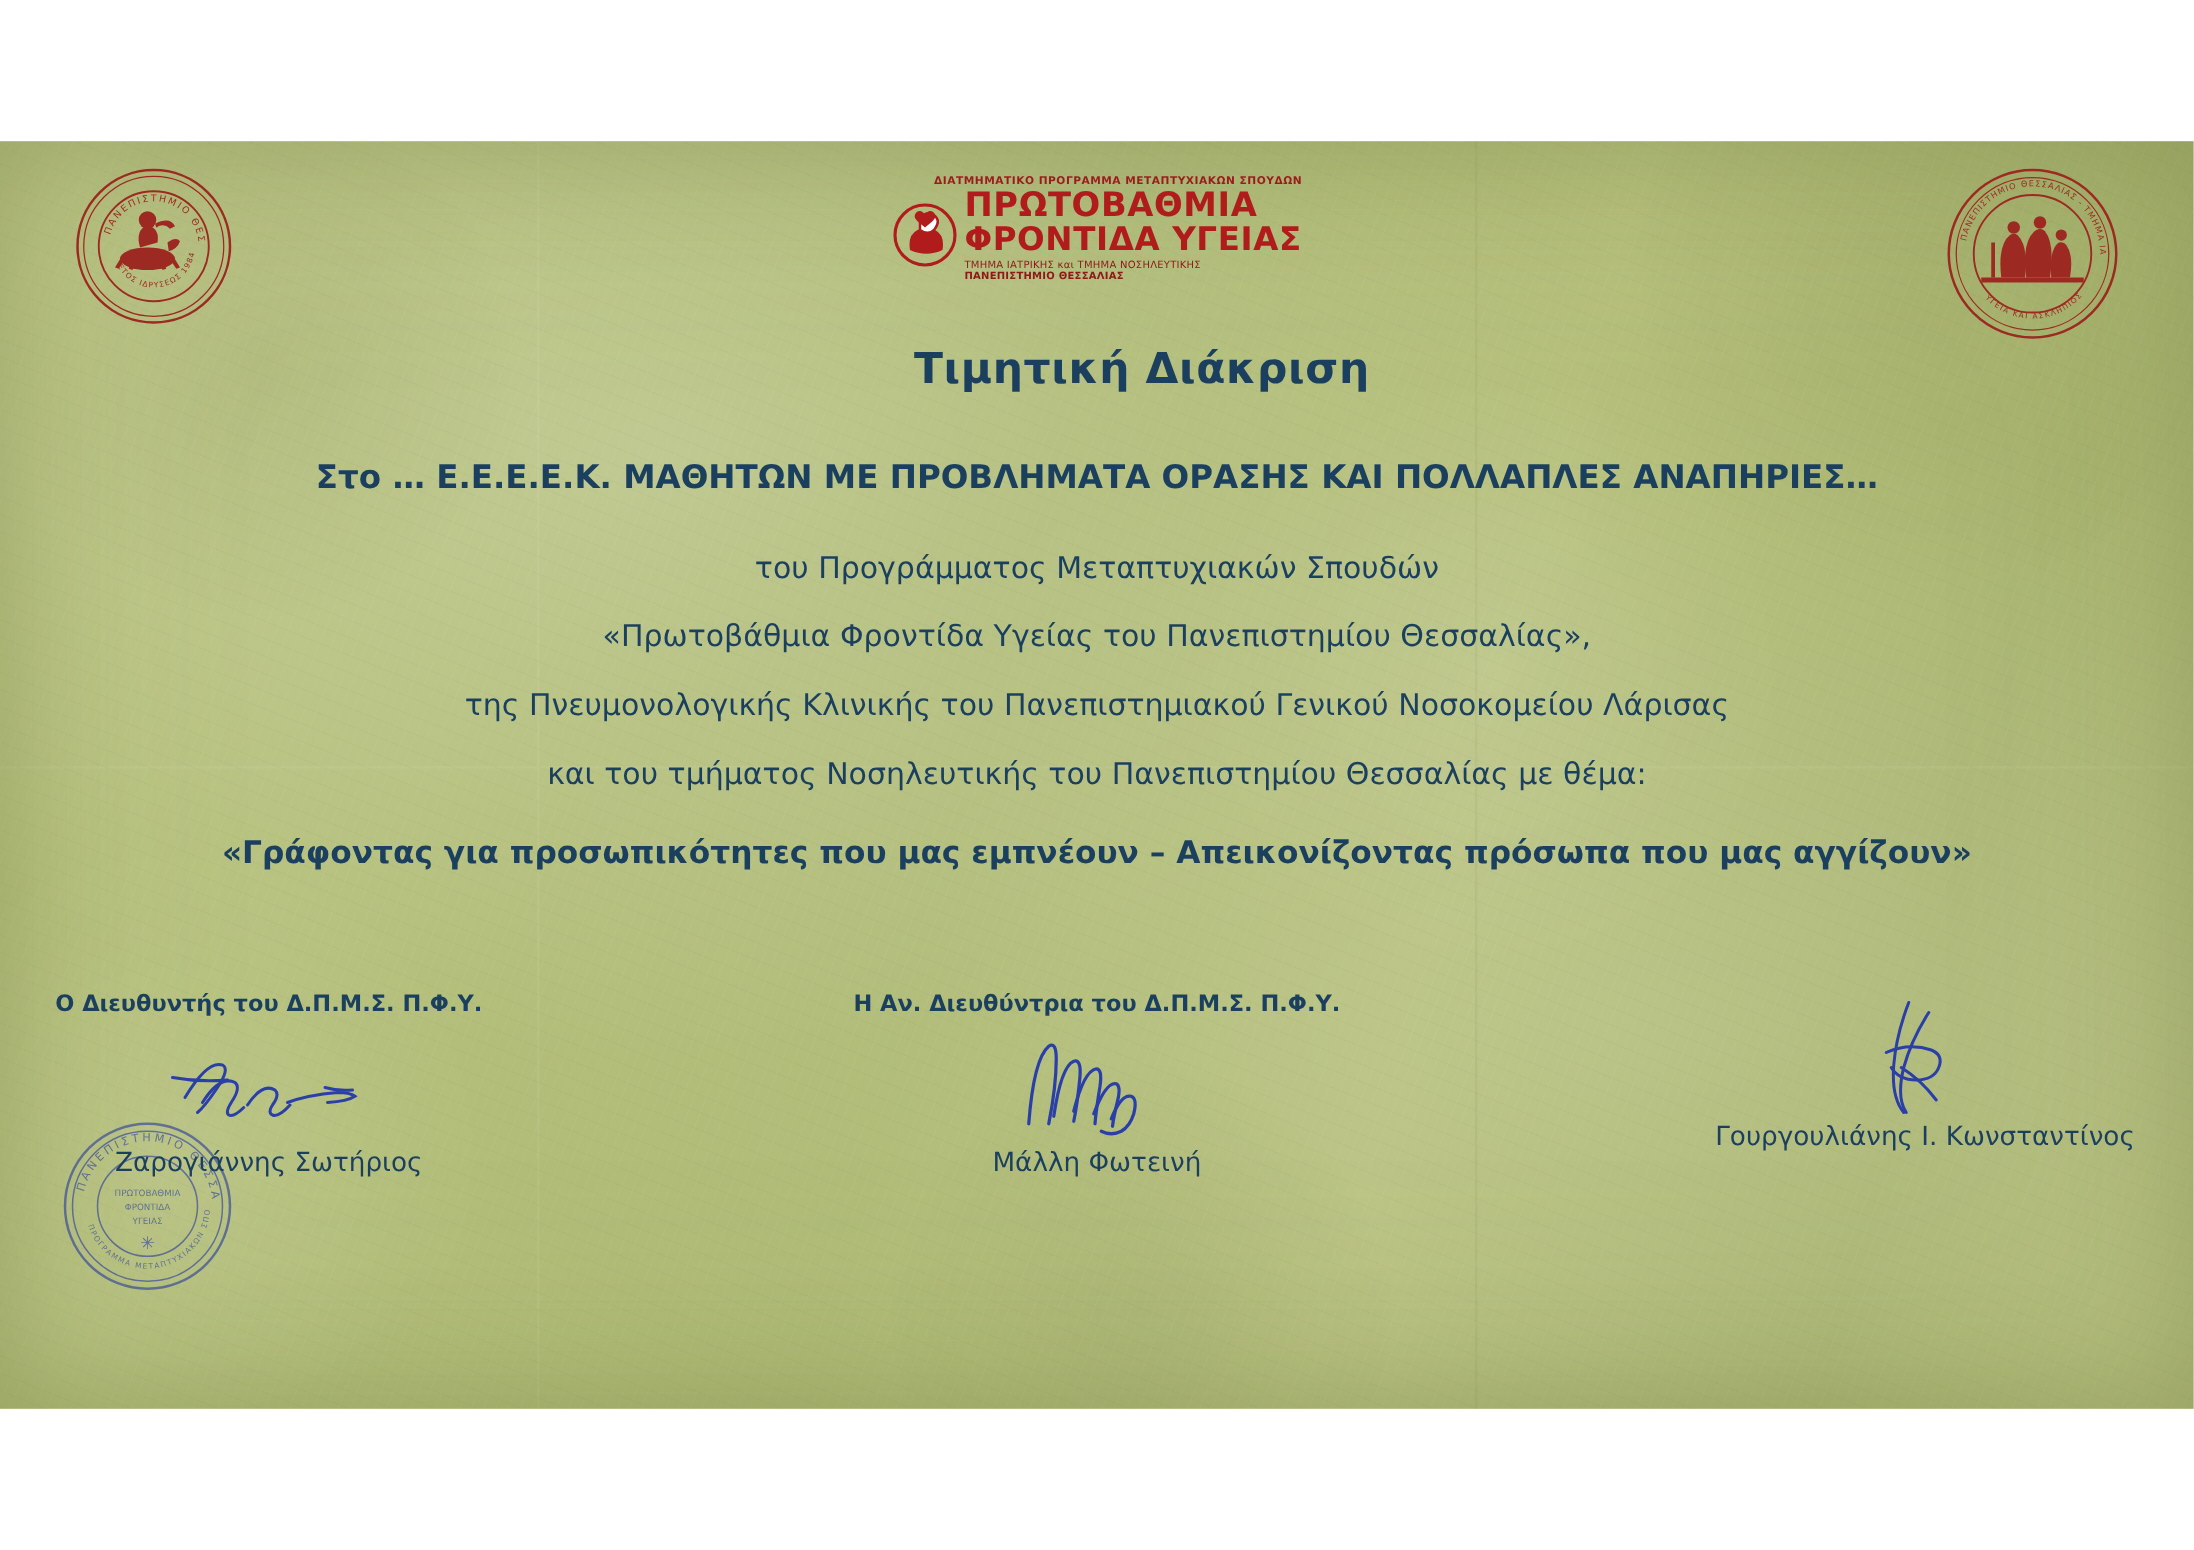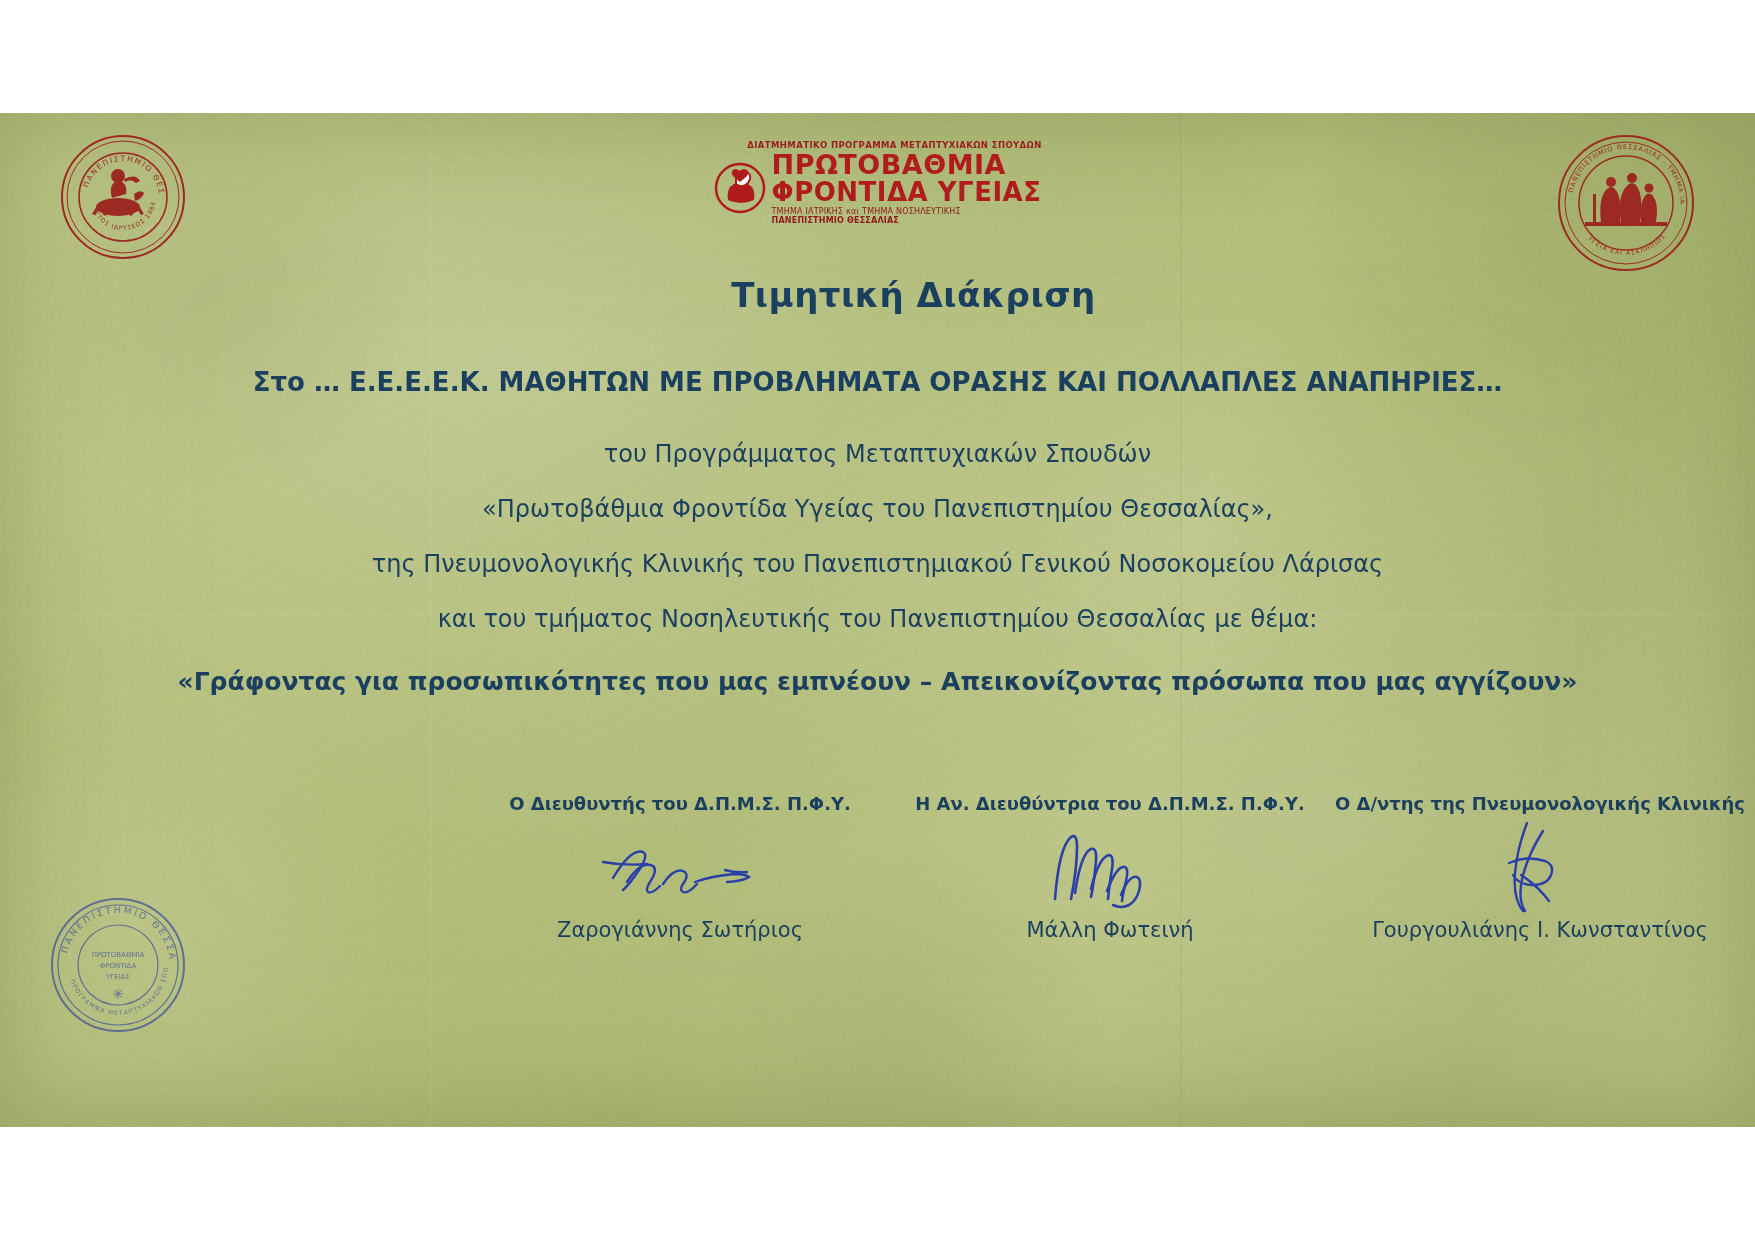--- a/index.html
+++ b/index.html
@@ -186,21 +186,21 @@
     margin-top: 7px;
   }
 
   
   .sig-row {
     position: absolute;
     top: 680px;
     left: 0;
     width: 100%;
     display: flex;
-    justify-content: flex-end;
+    justify-content: space-between;
     gap: 0;
   }
   .sig-col {
     width: 430px;
     text-align: center;
     color: #1b3f5e;
     position: relative;
   }
   .sig-role {
     font-size: 18px;
@@ -363,21 +363,20 @@
             <path d="M66 70 q8-32 18-34 q5 0 3 14 q-3 18 -4 30"></path>
             <path d="M82 72 q10-26 18-24 q4 2 1 14 q-3 12 -4 20"></path>
             <path d="M96 76 q8-20 16-18 q5 2 2 14 q-3 10 -10 14 q-8 4 -16 0"></path>
           </g>
         </svg>
       </div>
       <div class="sig-name">Μάλλη Φωτεινή</div>
     </div>
 
     <div class="sig-col">
-      <div class="sig-role thin">Ο Δ/ντης της Πνευμονολογικής Κλινικής</div>
       <div class="sig-mark">
         <svg width="150" height="104" viewBox="0 0 150 104" aria-hidden="true">
           <g fill="none" stroke="#2b3fa8" stroke-width="2.4" stroke-linecap="round">
             <path d="M62 6 q-10 26 -12 50 q-2 26 8 38"></path>
             <path d="M78 14 q-14 22 -20 44 q-6 24 2 36"></path>
             <path d="M44 46 q18-8 36-2 q10 4 6 14 q-4 10 -18 10 q-14 0 -20-10"></path>
             <path d="M56 58 q16 10 28 26"></path>
           </g>
         </svg>
       </div>

